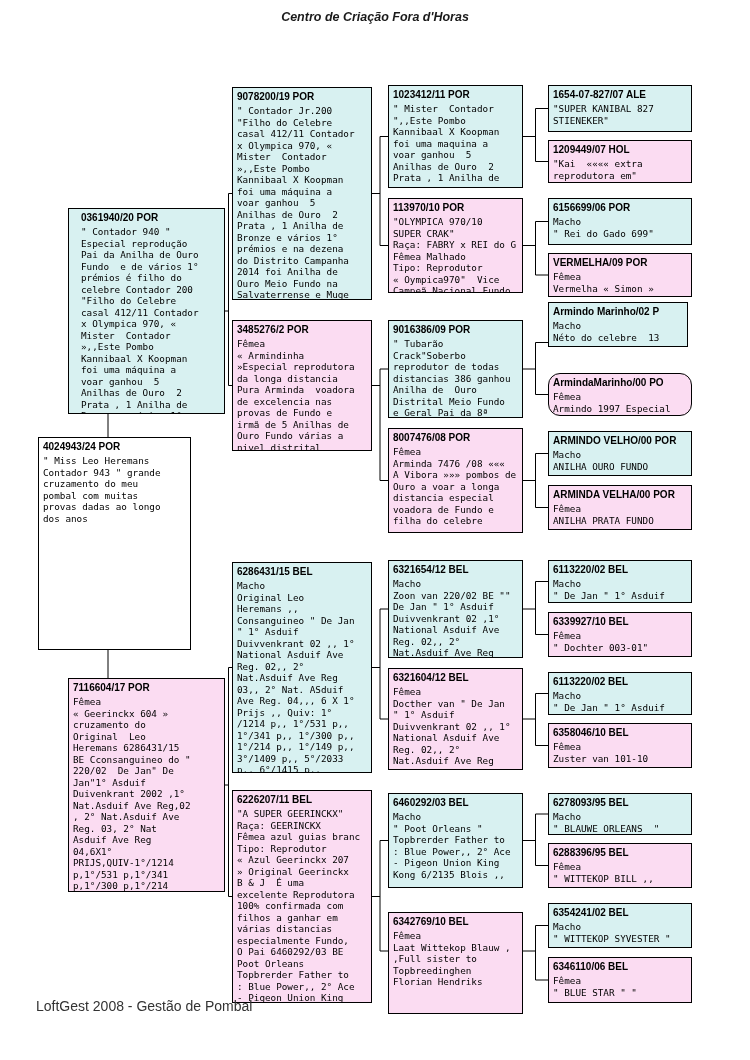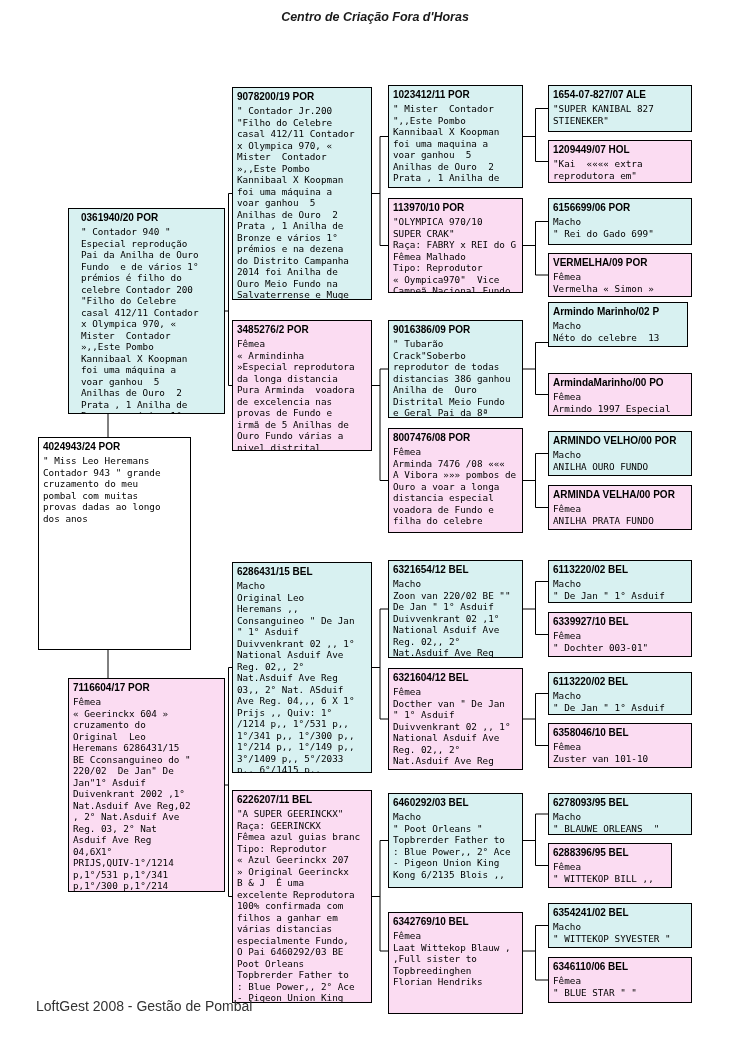--- a/index.html
+++ b/index.html
@@ -320,21 +320,21 @@
     <div class="box female" style="left: 548px; top: 253px; width: 144px; height: 44px;">
       <div class="box-ring">VERMELHA/09 POR</div>
       <div class="box-text">Fêmea
 Vermelha « Simon »</div>
     </div>
     <div class="box male" style="left: 548px; top: 302px; width: 140px; height: 45px;">
       <div class="box-ring">Armindo Marinho/02 P</div>
       <div class="box-text">Macho
 Néto do celebre  13</div>
     </div>
-    <div class="box female" style="left: 548px; top: 373px; width: 144px; height: 43px;">
+    <div class="box female" style="left: 548px; top: 373px; width: 144px; height: 43px; border-radius: 12px;">
       <div class="box-ring">ArmindaMarinho/00 PO</div>
       <div class="box-text">Fêmea
 Armindo 1997 Especial</div>
     </div>
     <div class="box male" style="left: 548px; top: 431px; width: 144px; height: 45px;">
       <div class="box-ring">ARMINDO VELHO/00 POR</div>
       <div class="box-text">Macho
 ANILHA OURO FUNDO</div>
     </div>
     <div class="box female" style="left: 548px; top: 485px; width: 144px; height: 45px;">
@@ -360,21 +360,21 @@
     <div class="box female" style="left: 548px; top: 723px; width: 144px; height: 45px;">
       <div class="box-ring">6358046/10 BEL</div>
       <div class="box-text">Fêmea
 Zuster van 101-10</div>
     </div>
     <div class="box male" style="left: 548px; top: 793px; width: 144px; height: 42px;">
       <div class="box-ring">6278093/95 BEL</div>
       <div class="box-text">Macho
 " BLAUWE ORLEANS  "</div>
     </div>
-    <div class="box female" style="left: 548px; top: 843px; width: 124px; height: 45px;">
+    <div class="box female" style="left: 548px; top: 843px; width: 144px; height: 45px;">
       <div class="box-ring">6288396/95 BEL</div>
       <div class="box-text">Fêmea
 " WITTEKOP BILL ,,</div>
     </div>
     <div class="box male" style="left: 548px; top: 903px; width: 144px; height: 45px;">
       <div class="box-ring">6354241/02 BEL</div>
       <div class="box-text">Macho
 " WITTEKOP SYVESTER "</div>
     </div>
     <div class="box female" style="left: 548px; top: 957px; width: 144px; height: 46px;">

